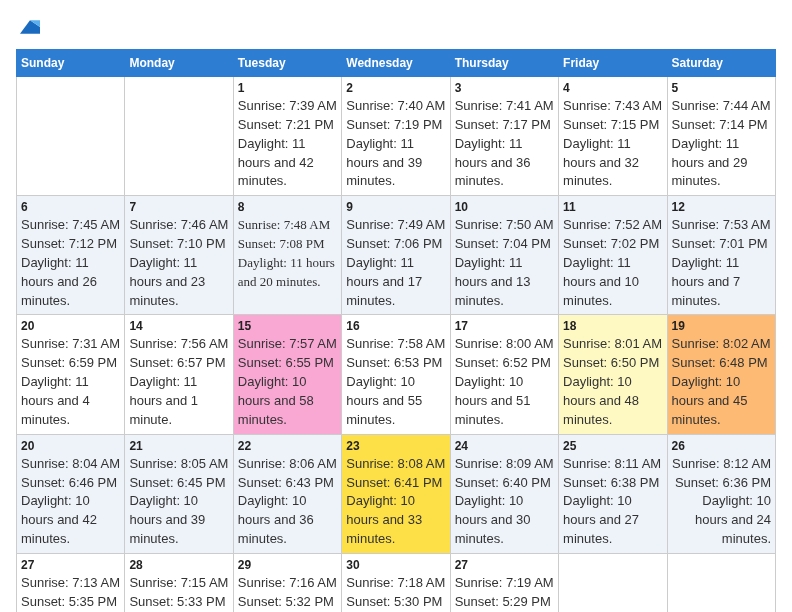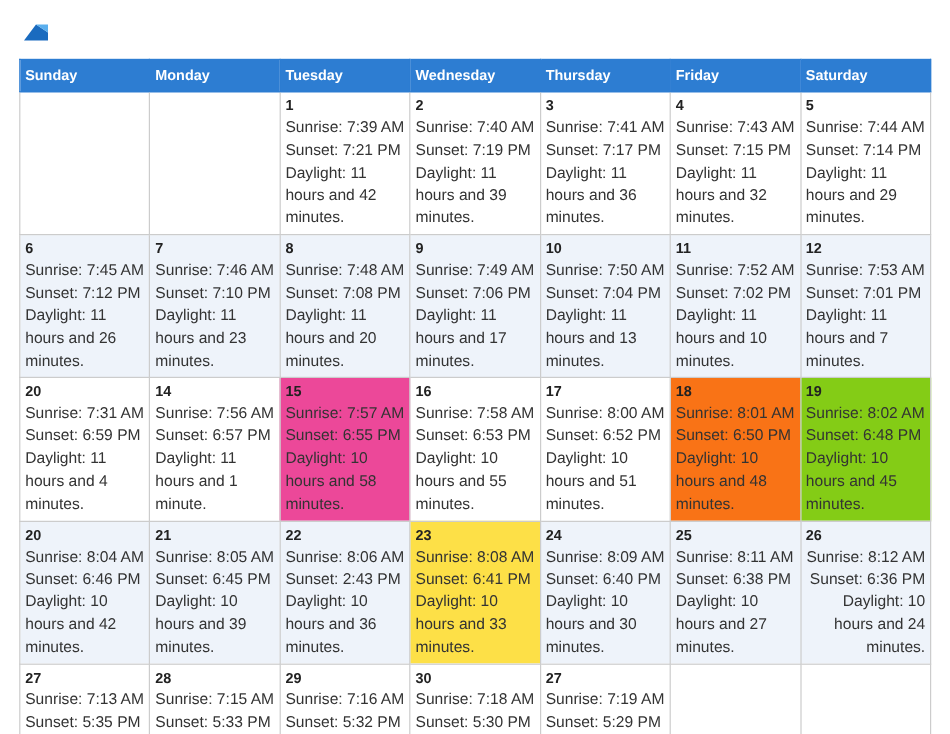--- a/index.html
+++ b/index.html
@@ -159,21 +159,21 @@
 Daylight: 11 hours and 26 minutes.</div>
         </td>
         <td style="background: rgb(238, 243, 250);">
           <span class="day-number">7</span>
           <div class="day-info" style="white-space: pre-line;">Sunrise: 7:46 AM
 Sunset: 7:10 PM
 Daylight: 11 hours and 23 minutes.</div>
         </td>
         <td style="background: rgb(238, 243, 250);">
           <span class="day-number">8</span>
-          <div class="day-info" style="white-space: pre-line;">Sunrise: 7:48 AM
+          <div class="day-info" style="white-space: pre-line; font-family: Liberation Serif, serif;">Sunrise: 7:48 AM
 Sunset: 7:08 PM
 Daylight: 11 hours and 20 minutes.</div>
         </td>
         <td style="background: rgb(238, 243, 250);">
           <span class="day-number">9</span>
           <div class="day-info" style="white-space: pre-line;">Sunrise: 7:49 AM
 Sunset: 7:06 PM
 Daylight: 11 hours and 17 minutes.</div>
         </td>
         <td style="background: rgb(238, 243, 250);">
@@ -201,45 +201,45 @@
           <div class="day-info" style="white-space: pre-line;">Sunrise: 7:31 AM
 Sunset: 6:59 PM
 Daylight: 11 hours and 4 minutes.</div>
         </td>
         <td style="background: rgb(255, 255, 255);">
           <span class="day-number">14</span>
           <div class="day-info" style="white-space: pre-line;">Sunrise: 7:56 AM
 Sunset: 6:57 PM
 Daylight: 11 hours and 1 minute.</div>
         </td>
-        <td style="background: #ec4899; margin-left: 28px;">
+        <td style="background: #f9a8d4; margin-left: 28px;">
           <span class="day-number">15</span>
           <div class="day-info" style="white-space: pre-line;">Sunrise: 7:57 AM
 Sunset: 6:55 PM
 Daylight: 10 hours and 58 minutes.</div>
         </td>
         <td style="background: rgb(255, 255, 255);">
           <span class="day-number">16</span>
           <div class="day-info" style="white-space: pre-line;">Sunrise: 7:58 AM
 Sunset: 6:53 PM
 Daylight: 10 hours and 55 minutes.</div>
         </td>
         <td style="background: rgb(255, 255, 255);">
           <span class="day-number">17</span>
           <div class="day-info" style="white-space: pre-line;">Sunrise: 8:00 AM
 Sunset: 6:52 PM
 Daylight: 10 hours and 51 minutes.</div>
         </td>
-        <td style="background: #f97316;">
+        <td style="background: #fef9c3;">
           <span class="day-number">18</span>
           <div class="day-info" style="white-space: pre-line;">Sunrise: 8:01 AM
 Sunset: 6:50 PM
 Daylight: 10 hours and 48 minutes.</div>
         </td>
-        <td style="background: #84cc16; margin-top: 30px;">
+        <td style="background: #fdba74; margin-top: 30px;">
           <span class="day-number">19</span>
           <div class="day-info" style="white-space: pre-line;">Sunrise: 8:02 AM
 Sunset: 6:48 PM
 Daylight: 10 hours and 45 minutes.</div>
         </td>
       </tr>
       <tr>
         <td style="background: rgb(238, 243, 250);">
           <span class="day-number">20</span>
           <div class="day-info" style="white-space: pre-line;">Sunrise: 8:04 AM
@@ -248,21 +248,21 @@
         </td>
         <td style="background: rgb(238, 243, 250);">
           <span class="day-number">21</span>
           <div class="day-info" style="white-space: pre-line;">Sunrise: 8:05 AM
 Sunset: 6:45 PM
 Daylight: 10 hours and 39 minutes.</div>
         </td>
         <td style="background: rgb(238, 243, 250);">
           <span class="day-number">22</span>
           <div class="day-info" style="white-space: pre-line;">Sunrise: 8:06 AM
-Sunset: 2:43 PM
+Sunset: 6:43 PM
 Daylight: 10 hours and 36 minutes.</div>
         </td>
         <td style="background: #fde047;">
           <span class="day-number">23</span>
           <div class="day-info" style="white-space: pre-line;">Sunrise: 8:08 AM
 Sunset: 6:41 PM
 Daylight: 10 hours and 33 minutes.</div>
         </td>
         <td style="background: rgb(238, 243, 250);">
           <span class="day-number">24</span>

